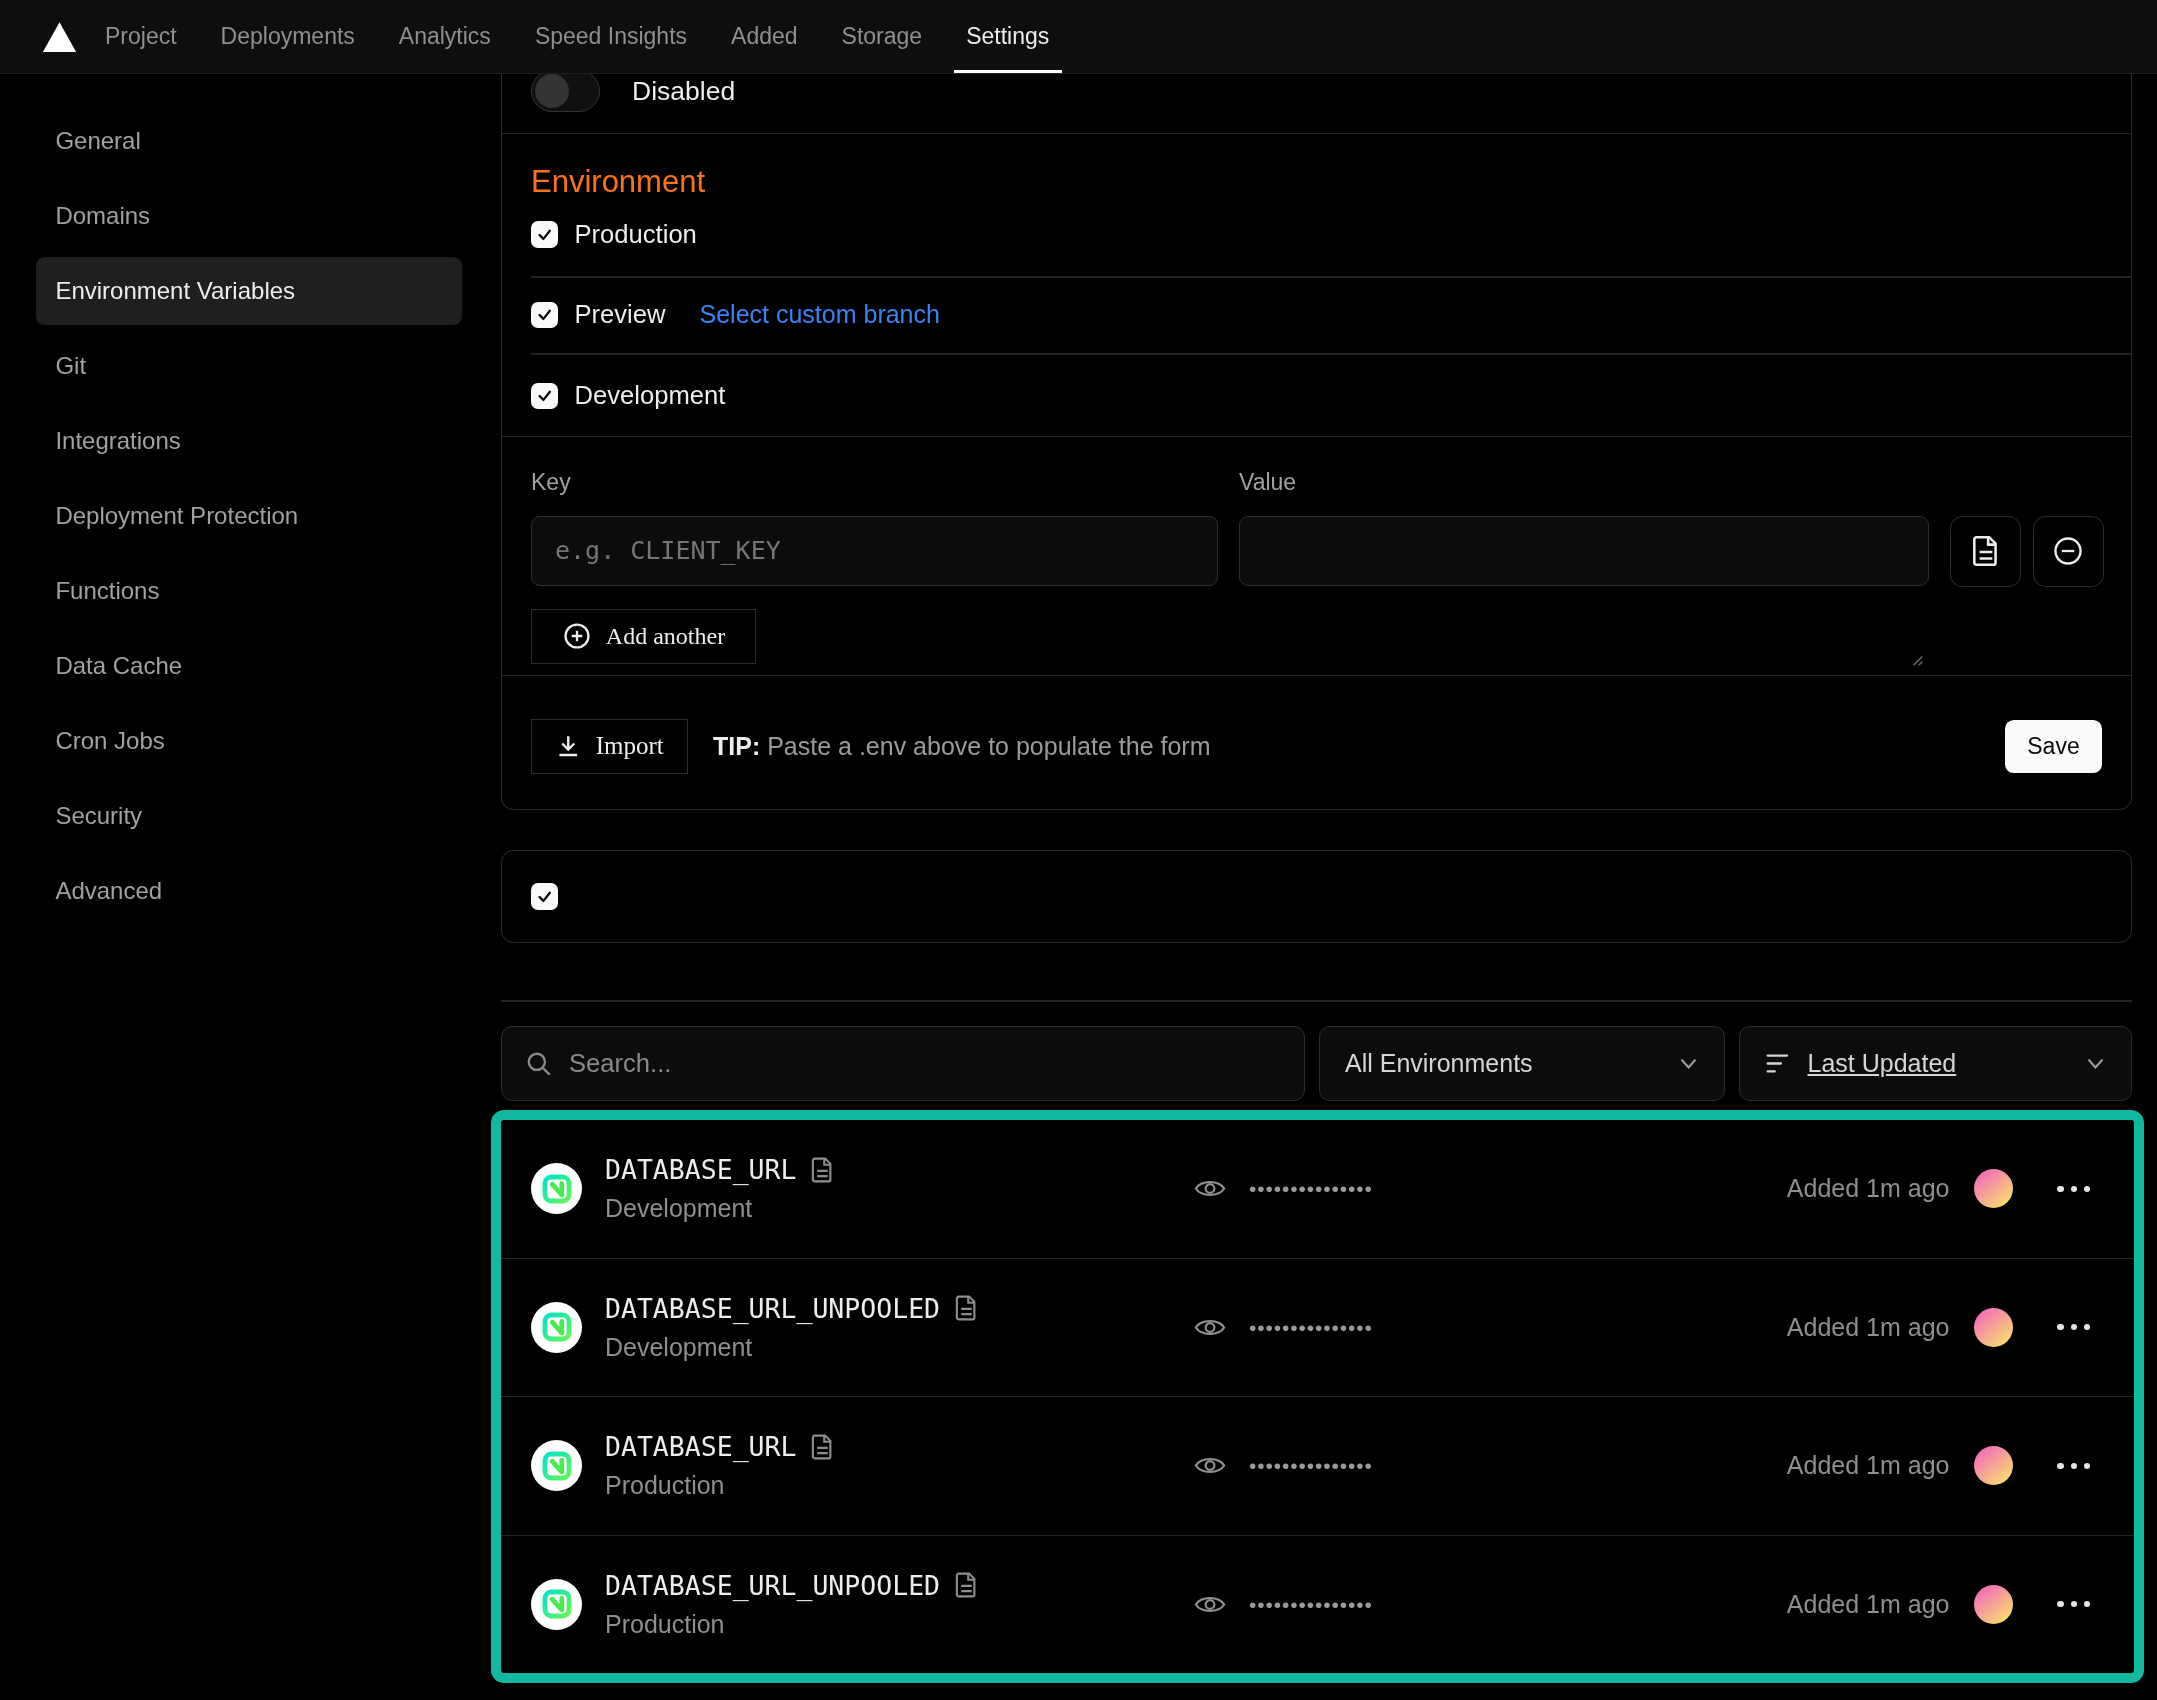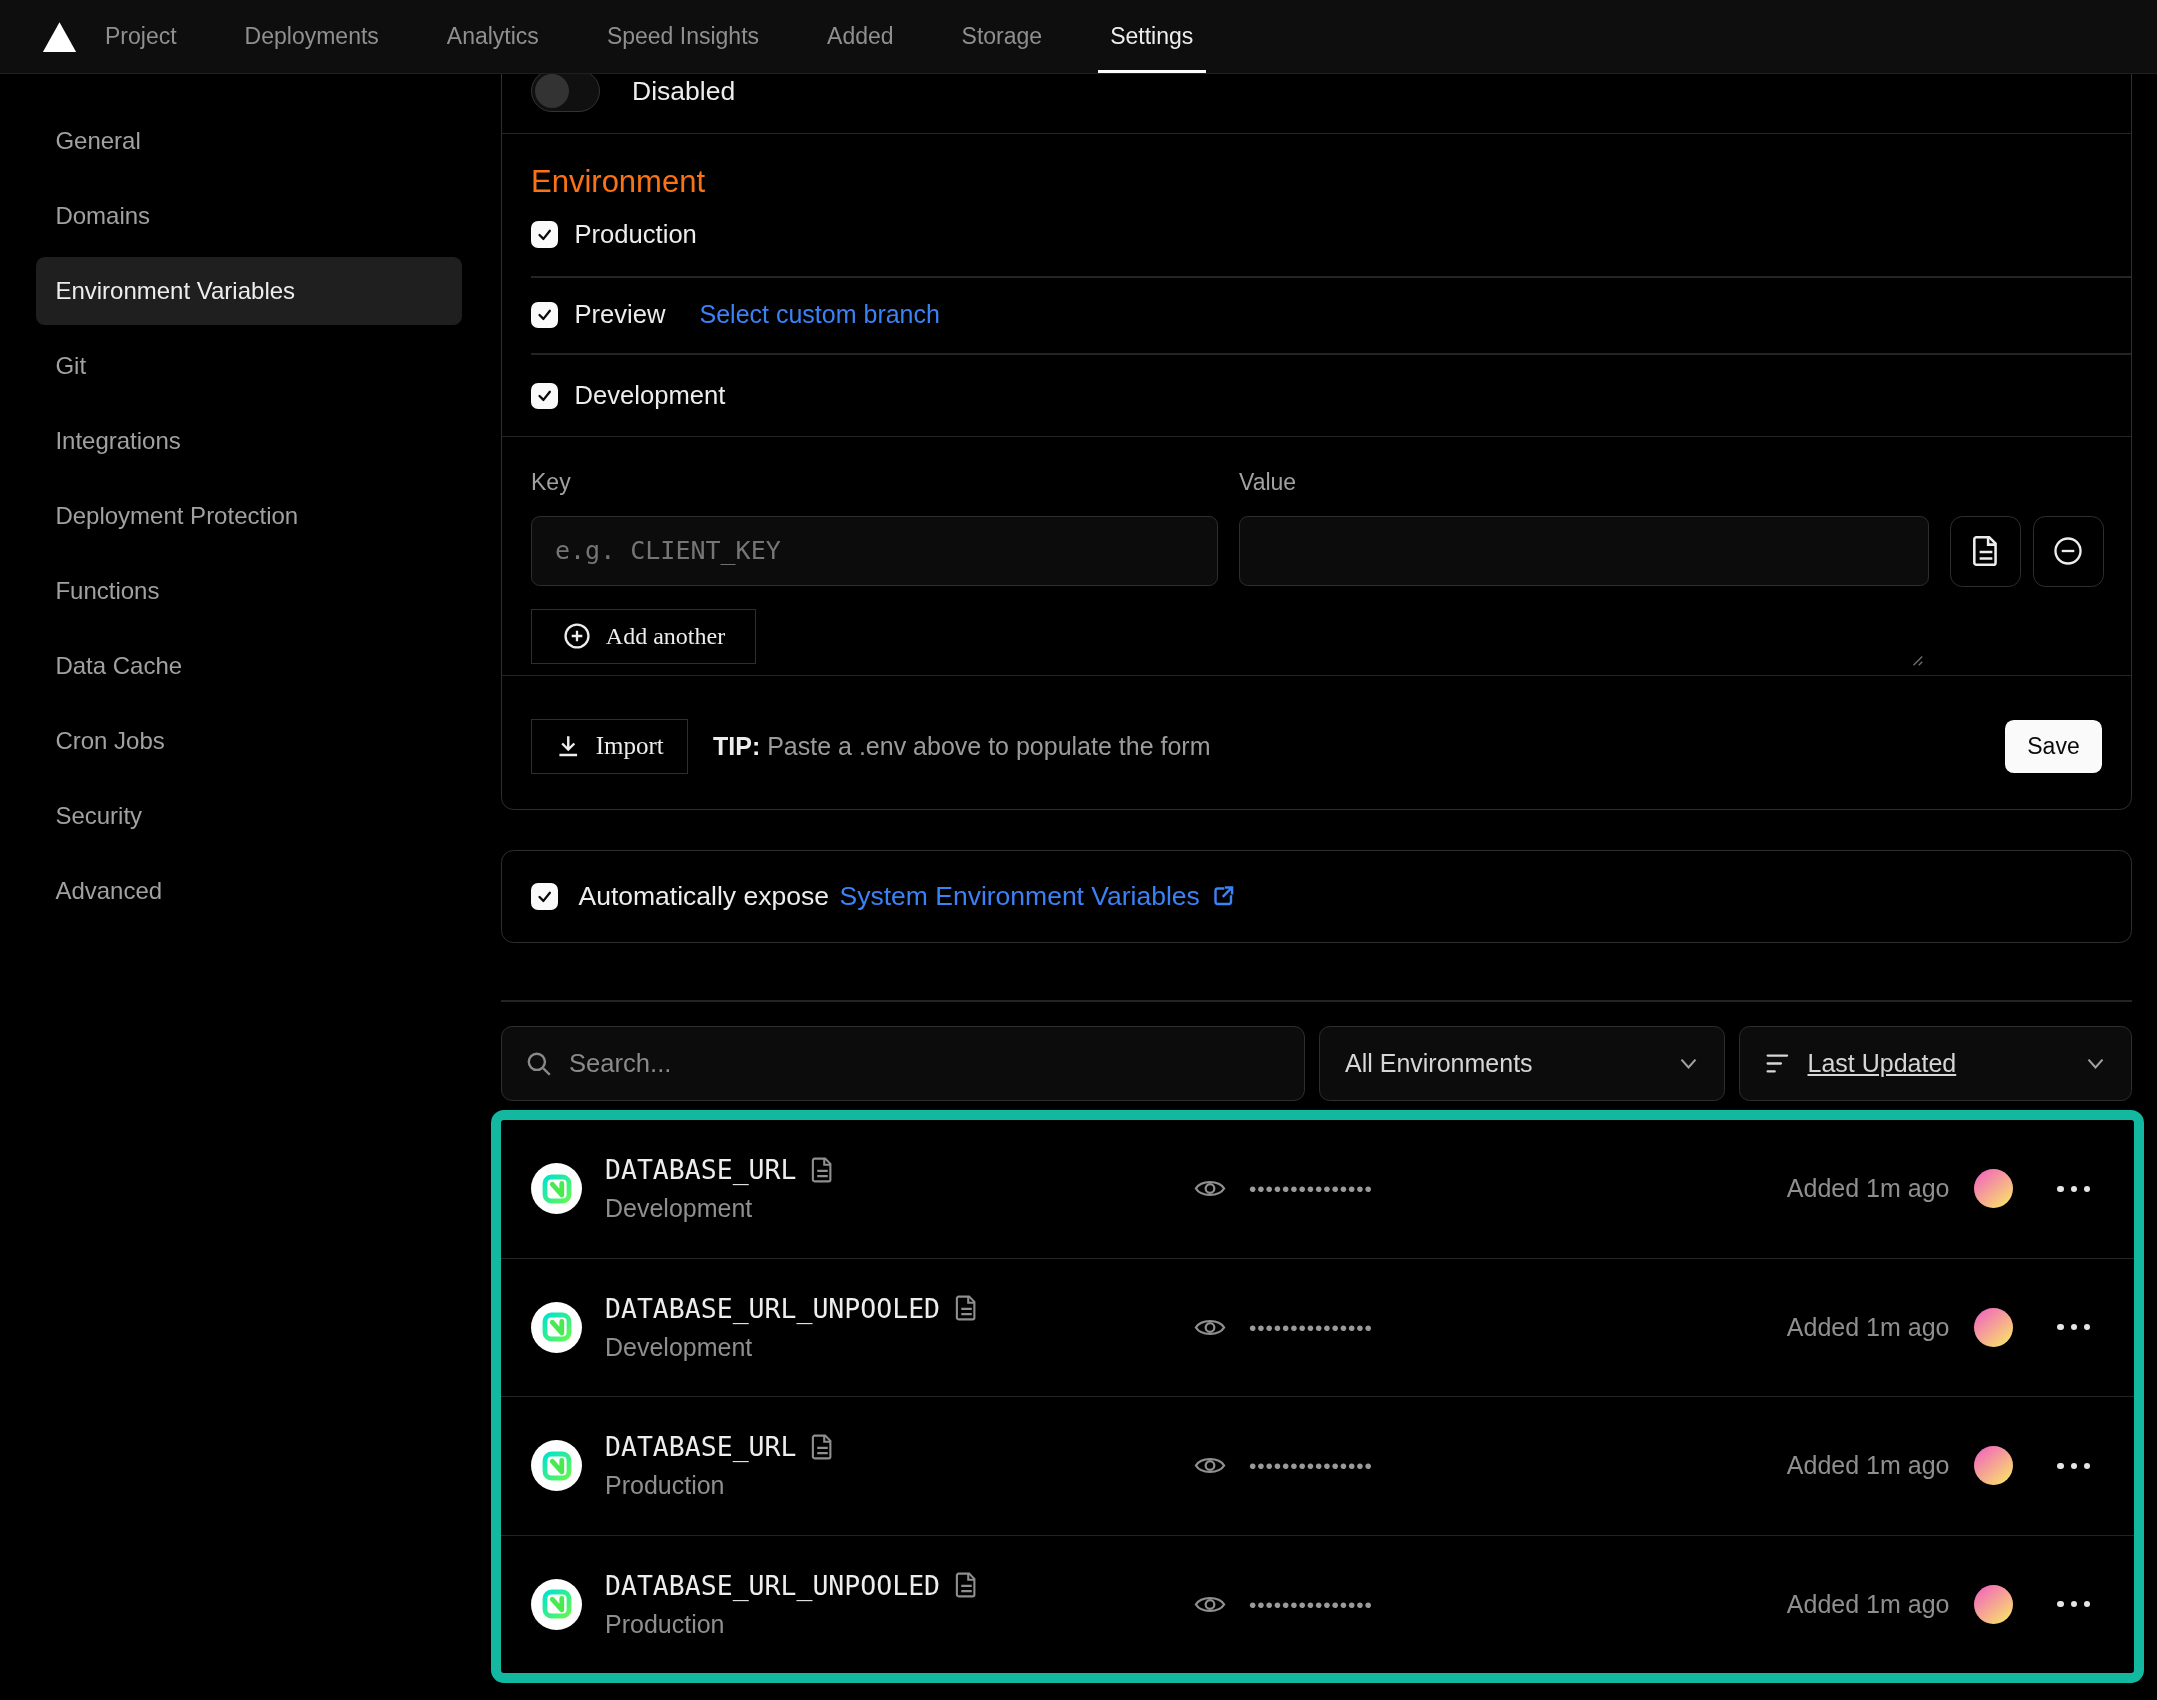--- a/index.html
+++ b/index.html
@@ -4,21 +4,21 @@
 <style>
   * { margin:0; padding:0; box-sizing:border-box; }
   html,body { background:#000; }
   body { font-family:"Liberation Sans", sans-serif; }
   .page { position:relative; width:2158px; height:1701px; background:#000; overflow:hidden; }
 
   
   .topnav { position:absolute; top:0; left:0; width:2158px; height:74px;
     background:#0e0e0e; border-bottom:1.8px solid #1f1f1f; display:flex; align-items:center; z-index:10; }
   .logo { margin-left:42px; margin-right:28px; display:flex; align-items:center; }
-  .nav-tabs { display:flex; align-items:flex-end; height:100%; gap:68px; }
+  .nav-tabs { display:flex; align-items:flex-end; height:100%; gap:44px; }
   .nav-tab { position:relative; display:flex; align-items:center; height:100%; cursor:pointer;
     color:#8f8f8f; font-size:23px; text-decoration:none; }
   .nav-tab.active { color:#ededed; }
   .nav-tab-underline { display:none; position:absolute; bottom:0; left:-12.4px; right:-12.4px; height:2.6px; background:#fff; }
   .nav-tab.active .nav-tab-underline { display:block; }
 
   
   .sidebar { position:absolute; top:74px; left:0; width:501px; padding:33px 0 0 36px; display:flex;
     flex-direction:column; gap:7px; }
   .side-item { width:426px; height:68px; border-radius:8.8px; display:flex; align-items:center;
@@ -303,30 +303,20 @@
       <button class="save-btn">Save</button>
     </div>
   </section>
 
   <section class="expose-box card">
     <div class="checkbox">
       <svg width="19.4" height="19.4" viewBox="0 0 30 30" fill="none" stroke="#0a0a0a" stroke-width="3.6" stroke-linecap="round" stroke-linejoin="round">
           <polyline points="7,15.5 13,21.5 23,9"></polyline>
         </svg>
     </div>
-    <span class="expose-text">
-      <span>Automatically expose</span>
-      <a class="blue-link">System Environment Variables</a>
-      <span class="ext-icon">
-        <svg width="26.5" height="26.5" viewBox="0 0 24 24" fill="none" stroke="#3b82f6" stroke-width="2.2">
-          <path d="M13 5H7a2 2 0 0 0-2 2v10a2 2 0 0 0 2 2h10a2 2 0 0 0 2-2v-6"></path>
-          <path d="M13.5 4h6.5v6.5M20 4 11.5 12.5"></path>
-        </svg>
-      </span>
-    </span>
   </section>
 
   <div class="main-divider"></div>
 
   <div class="filter-row">
     <div class="search-box">
       <span style="display:flex">
         <svg width="28" height="28" viewBox="0 0 26 26" fill="none" stroke="#8a8a8a" stroke-width="2.2">
           <circle cx="11" cy="11" r="7.5"></circle>
             <path d="M17 17l6 6"></path>

